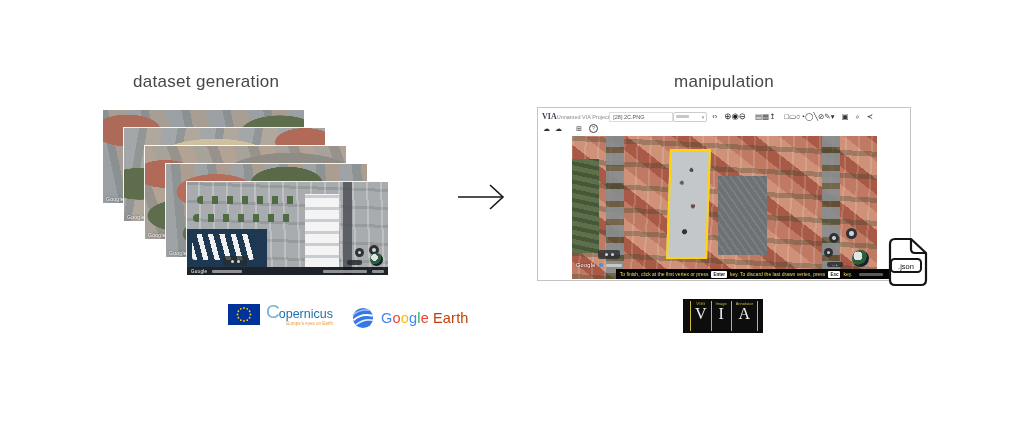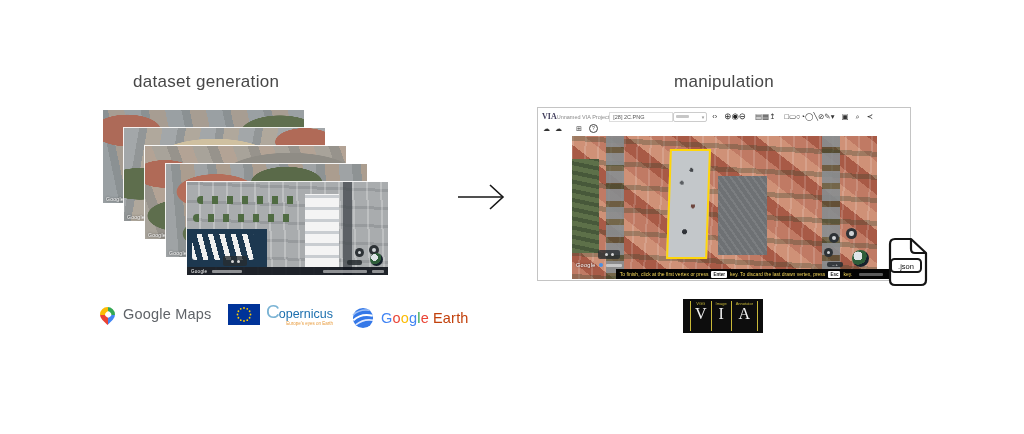--- a/index.html
+++ b/index.html
@@ -205,24 +205,20 @@
       <span class="pill"></span>
       <div class="ge-bar">
         <span class="wm">Google</span>
         <i class="fp" style="width:30px"></i>
         <i class="fp" style="width:44px;margin-left:auto"></i>
         <i class="fp" style="width:12px"></i>
       </div>
     </div>
   </div>
 
-  <div class="logo" id="logo-maps">
-    <span class="pin"></span>
-    <span class="gm-text">Google Maps</span>
-  </div>
 
   <div class="logo" id="logo-cop">
     <svg width="32" height="21">
       <rect width="32" height="21" fill="#003399"></rect>
       <g fill="#ffcc00">
         <circle cx="16" cy="4" r="0.9"></circle>
           <circle cx="19.25" cy="4.87" r="0.9"></circle>
           <circle cx="21.63" cy="7.25" r="0.9"></circle>
         <circle cx="22.5" cy="10.5" r="0.9"></circle>
           <circle cx="21.63" cy="13.75" r="0.9"></circle>

